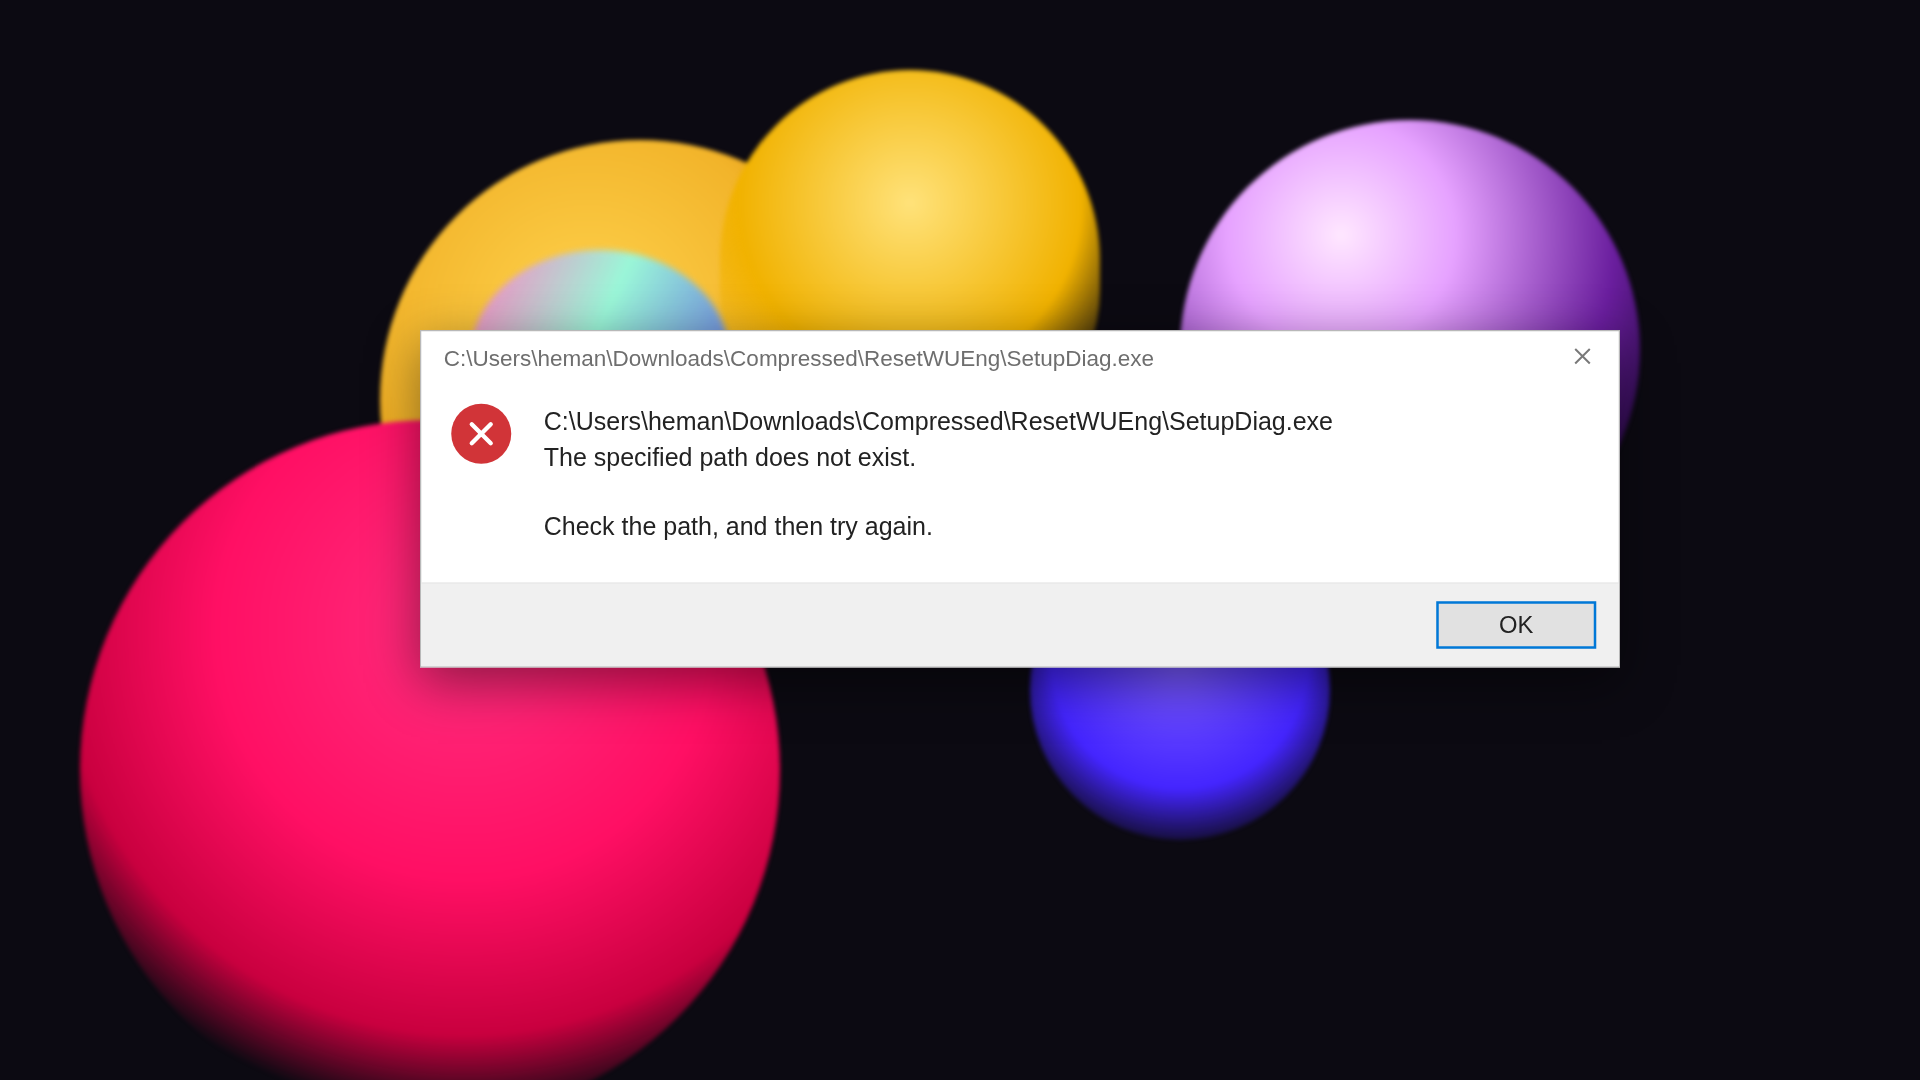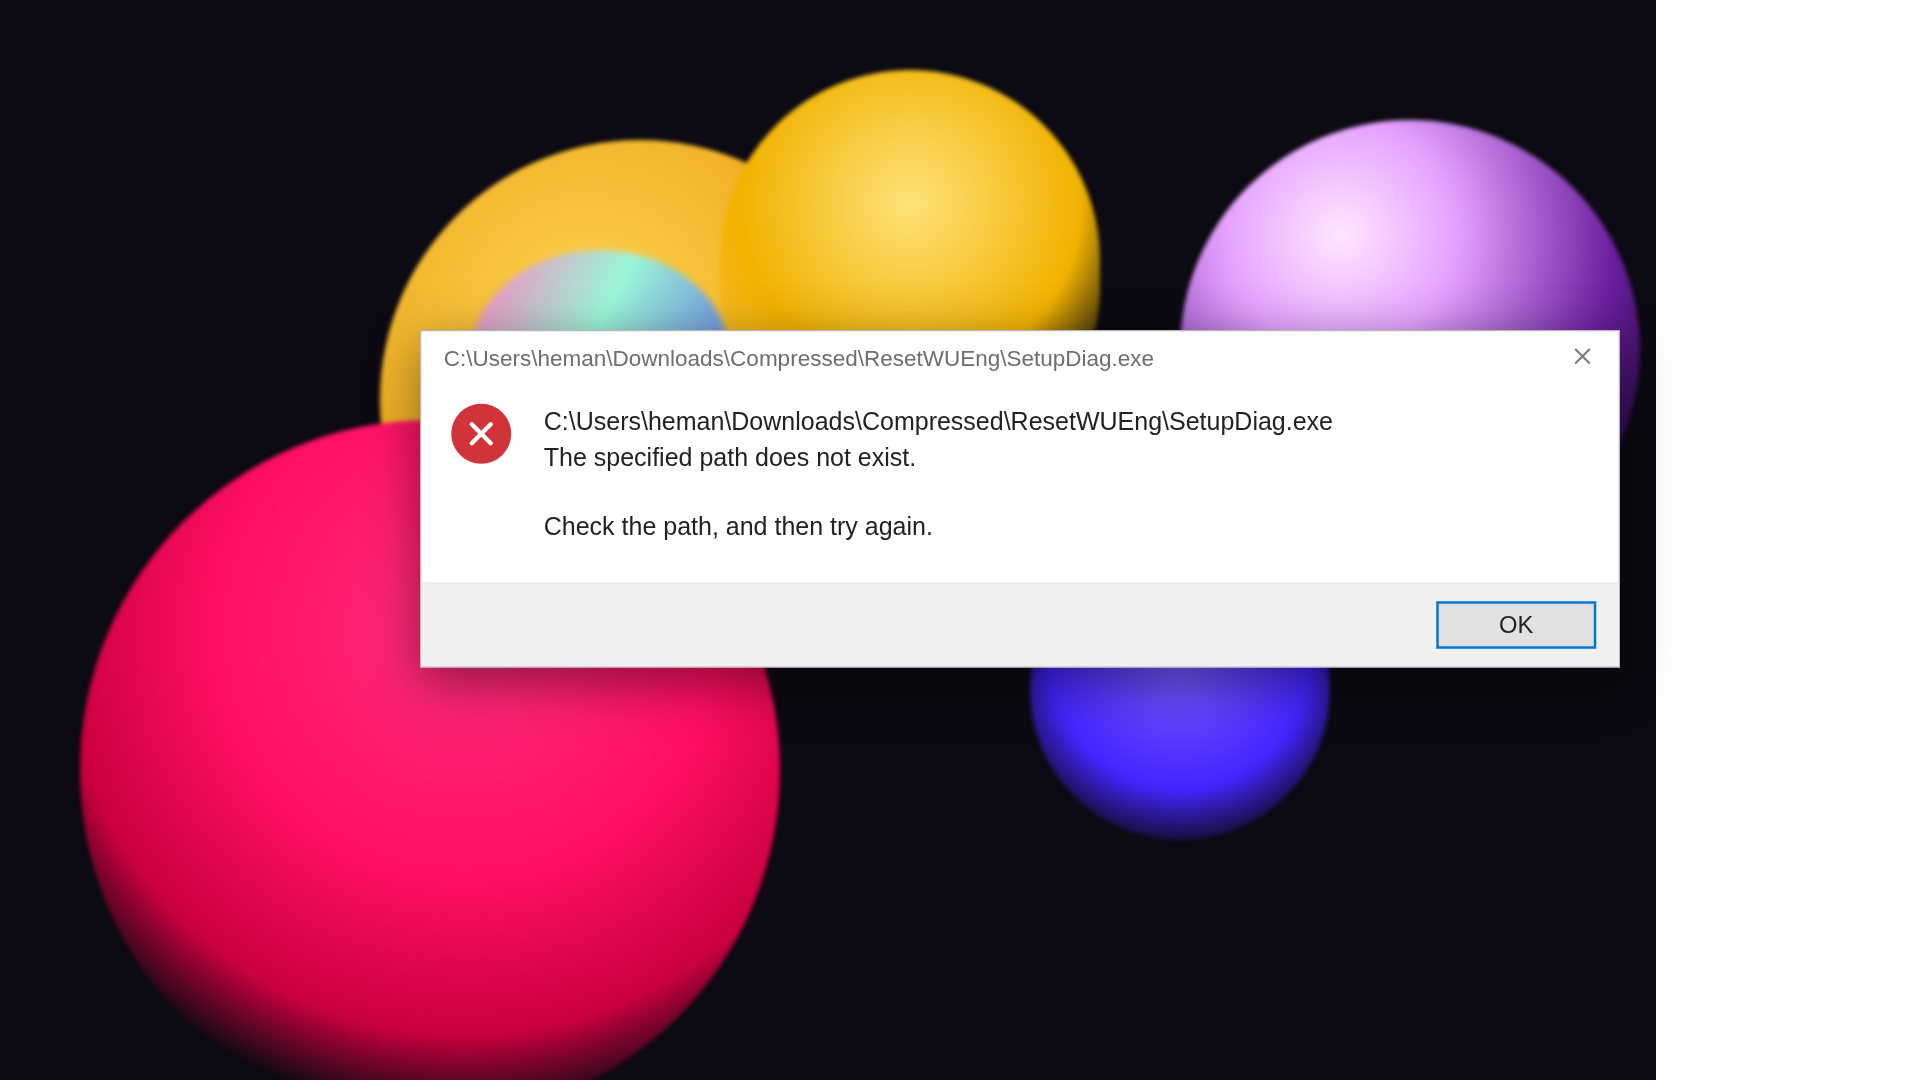--- a/index.html
+++ b/index.html
@@ -1,20 +1,20 @@
 <!DOCTYPE html>
 <html><head>
   <meta charset="utf-8">
   <style>
     *{margin:0;padding:0;box-sizing:border-box}
     html,body{width:100%;height:100%;overflow:hidden;font-family:"Segoe UI",Tahoma,sans-serif}
 
     
     .desktop{
-      position:relative;width:1656px;height:1080px;
+      position:relative;width:1920px;height:1080px;
       background:#0c0a12;
       transform-origin:top left;
     }
     .blob{position:absolute;border-radius:50%;filter:blur(2px)}
     .b1{width:520px;height:520px;left:380px;top:140px;
       background:radial-gradient(circle at 40% 35%,#ffd34e 0%,#f2b42a 45%,#d98400 70%,rgba(0,0,0,0)78%)}
     .b2{width:700px;height:700px;left:80px;top:420px;
       background:radial-gradient(circle at 55% 30%,#ff2e7e 0%,#ff0f64 40%,#c9003f 65%,rgba(0,0,0,0)78%)}
     .b3{width:380px;height:380px;left:720px;top:70px;
       background:radial-gradient(circle at 50% 35%,#ffe27a 0%,#f1b200 55%,rgba(0,0,0,0)80%);

